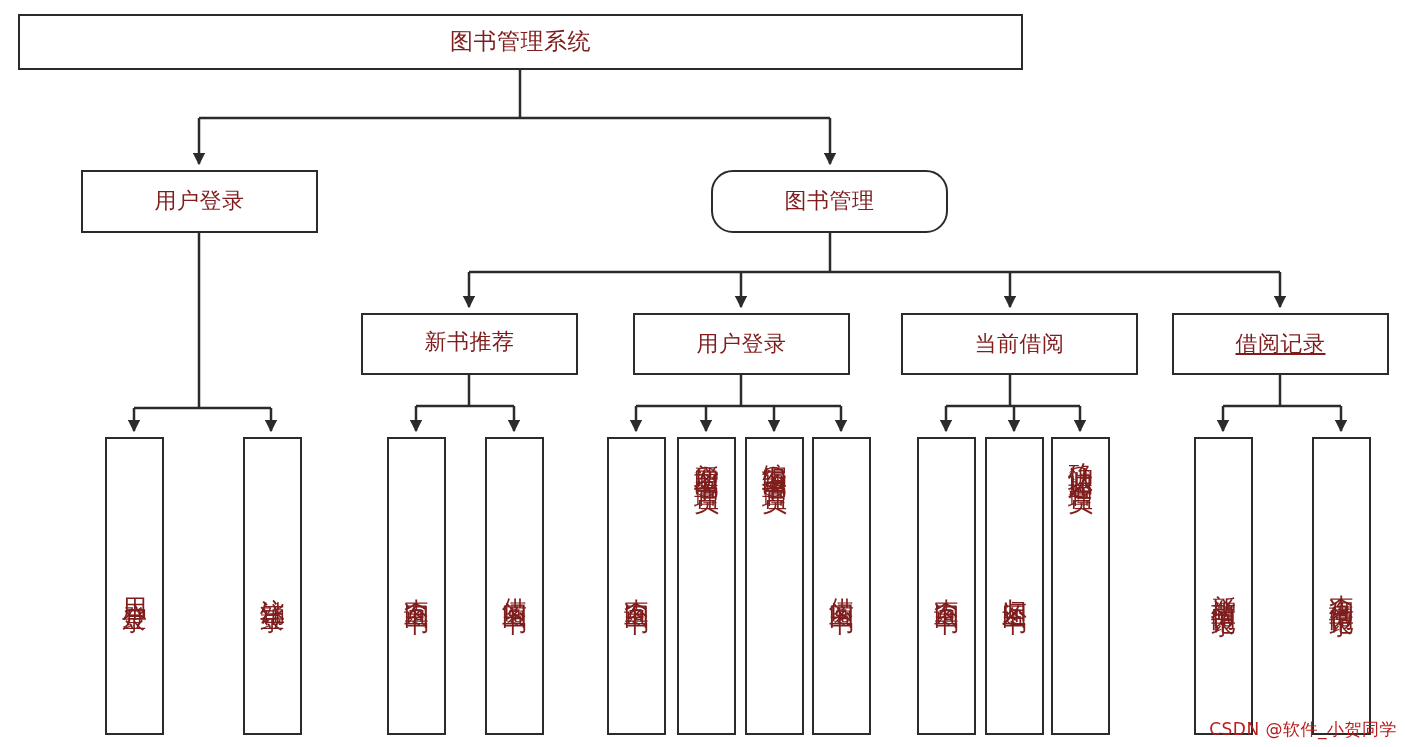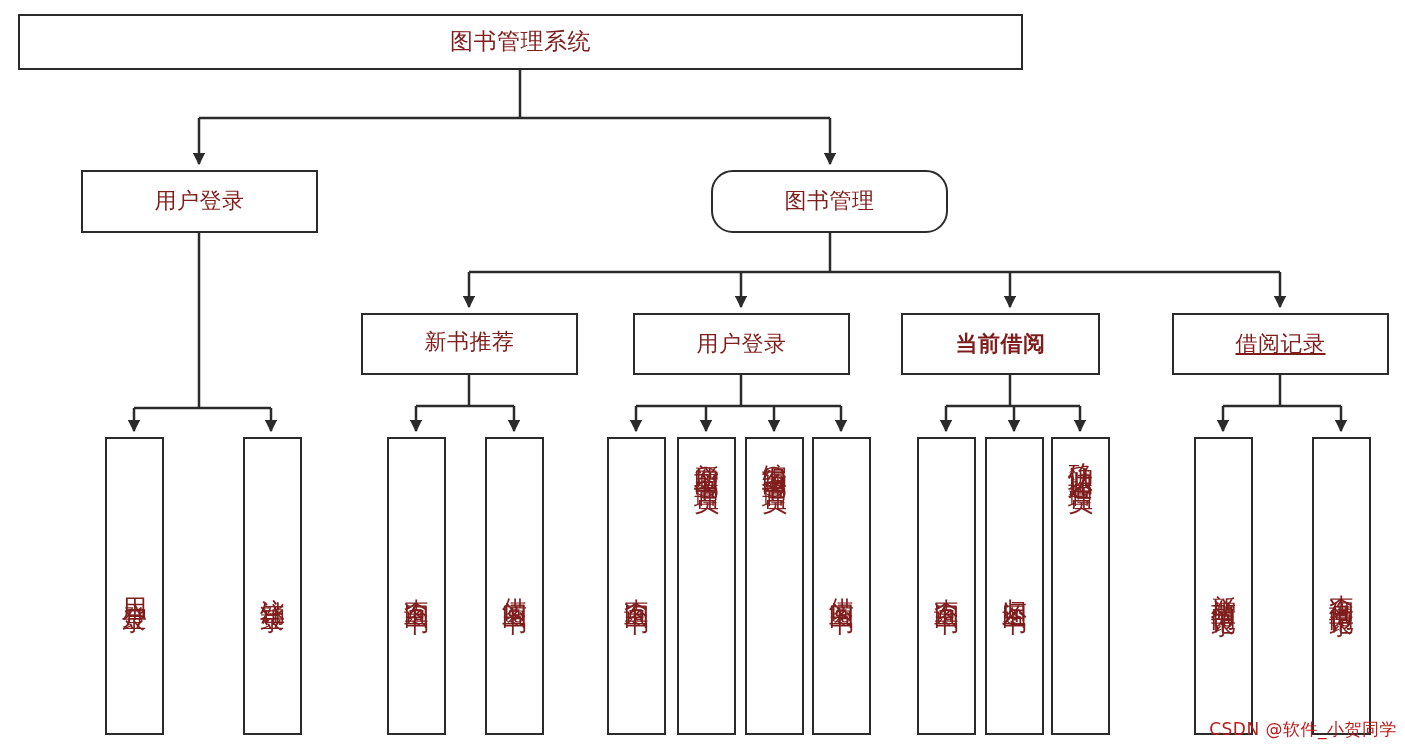--- a/index.html
+++ b/index.html
@@ -140,21 +140,21 @@
   </div>
 
   <div class="node level3" style="left:361px; top:313px; width:217px; height:62px;font-family:Liberation Mono, monospace;">
     <span class="node-label">新书推荐</span>
   </div>
 
   <div class="node level3" style="left:633px; top:313px; width:217px; height:62px;">
     <span class="node-label">用户登录</span>
   </div>
 
-  <div class="node level3" style="left:901px; top:313px; width:199px; height:62px;font-weight:bold;">
+  <div class="node level3" style="left:901px; top:313px; width:237px; height:62px;">
     <span class="node-label">当前借阅</span>
   </div>
 
   <div class="node level3" style="left:1172px; top:313px; width:217px; height:62px;text-decoration:underline;">
     <span class="node-label">借阅记录</span>
   </div>
 
   <div class="node leaf v-center" style="left:105px; top:437px; width:59px; height:298px;">
     <span class="node-label">用户登录</span>
   </div>

